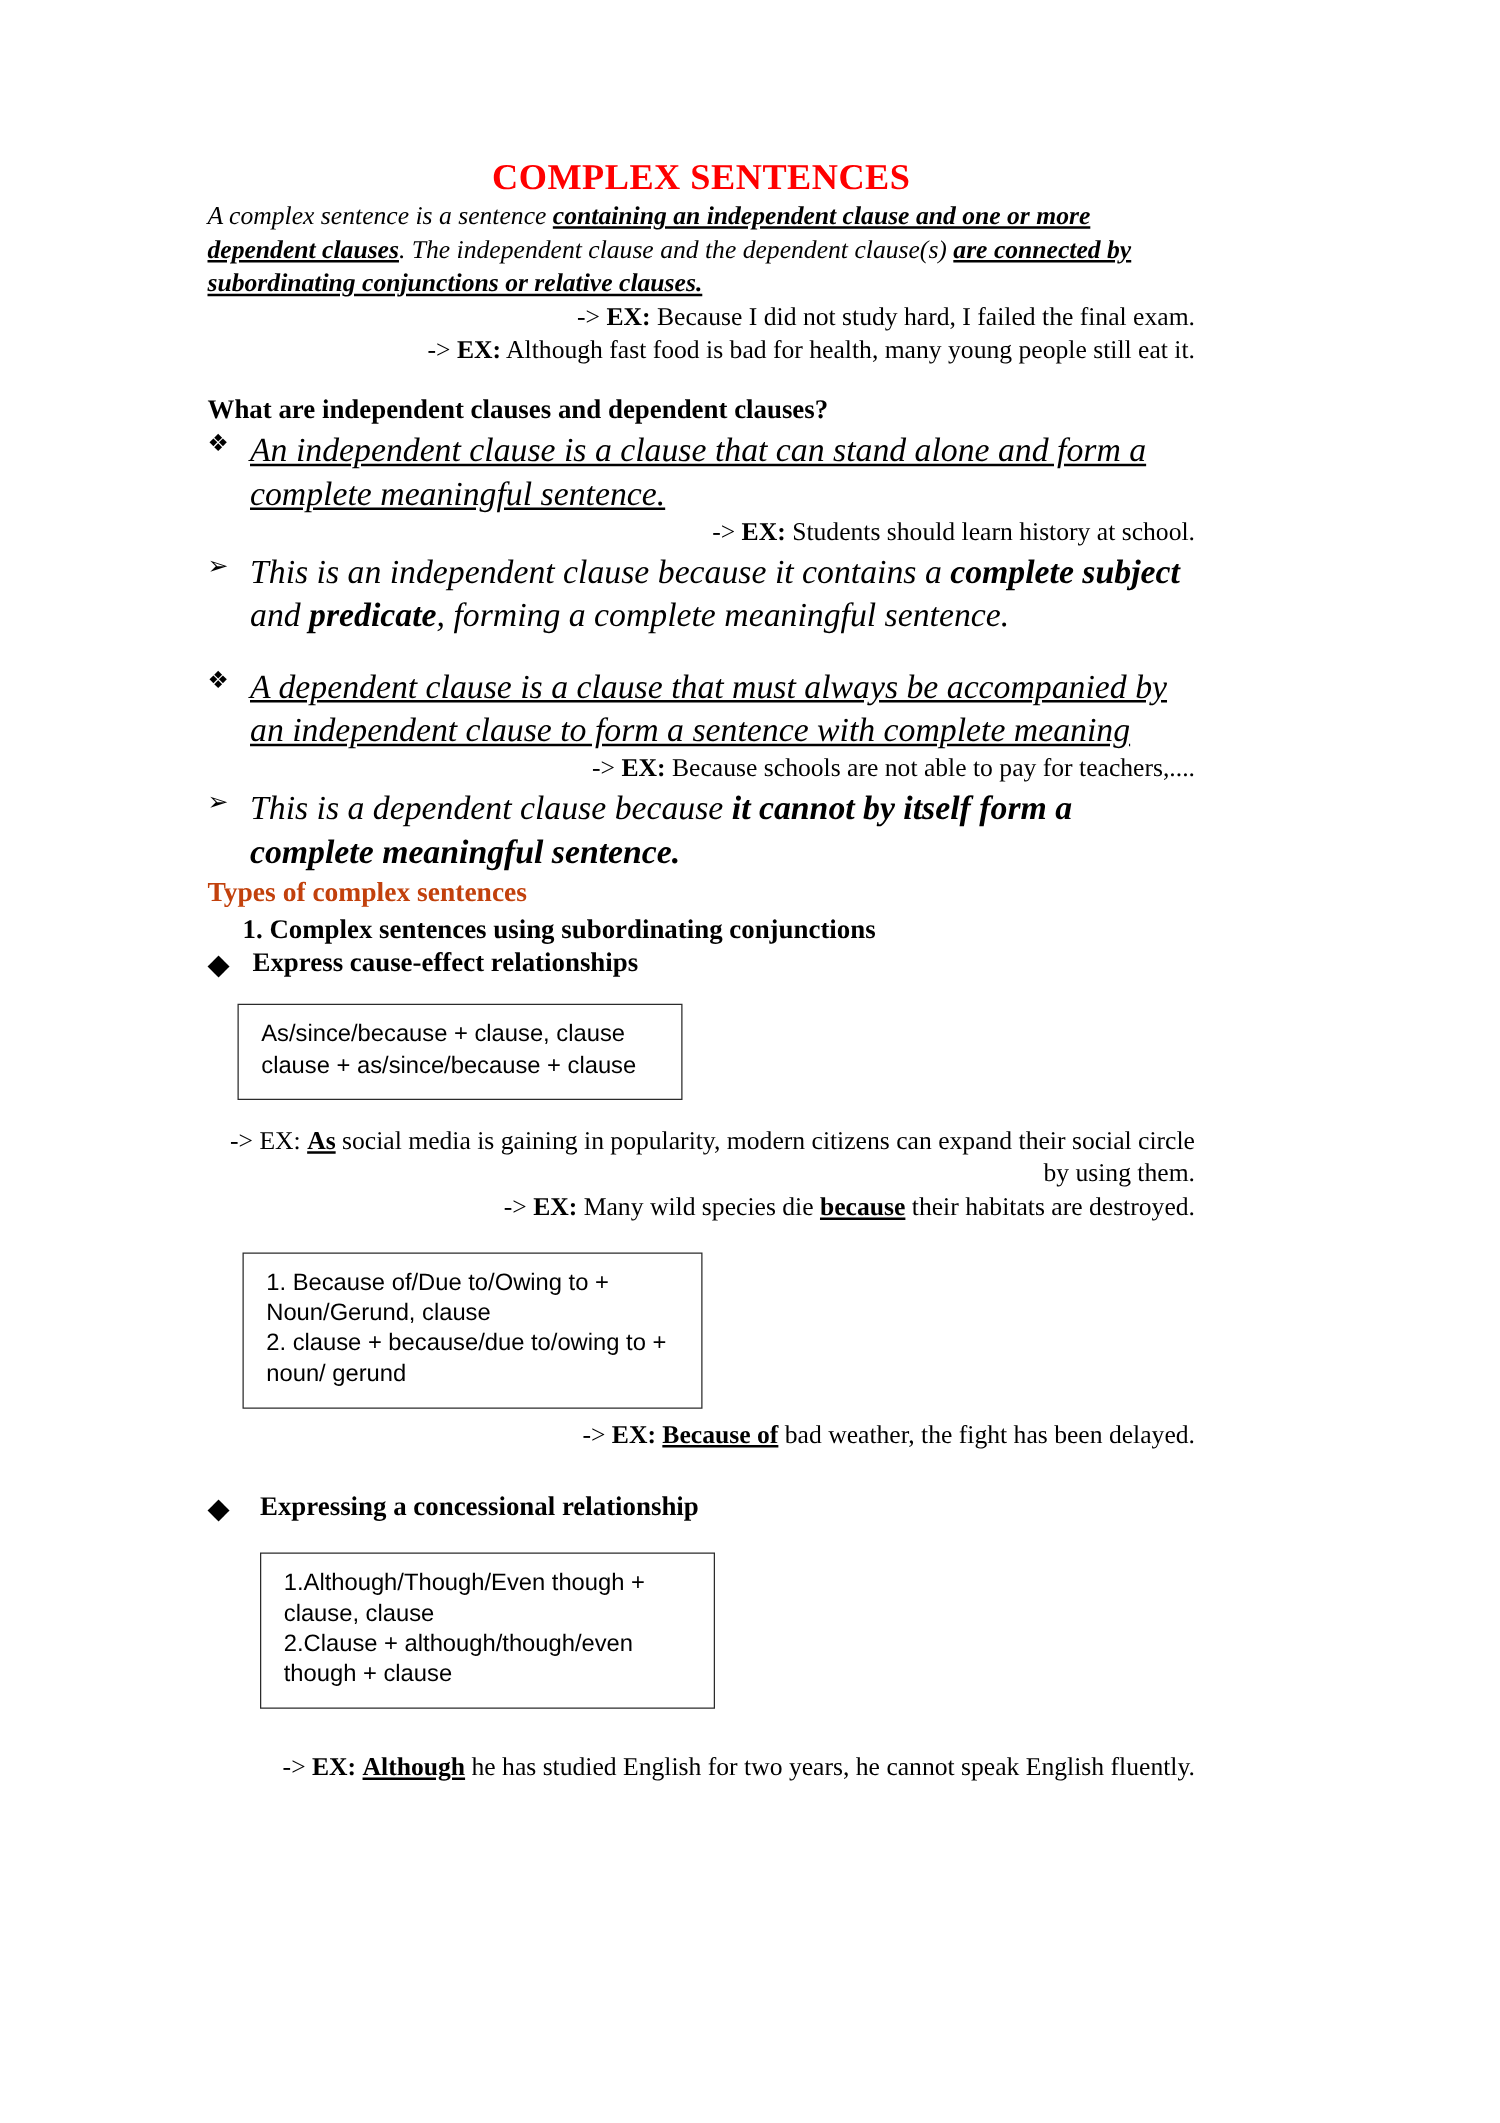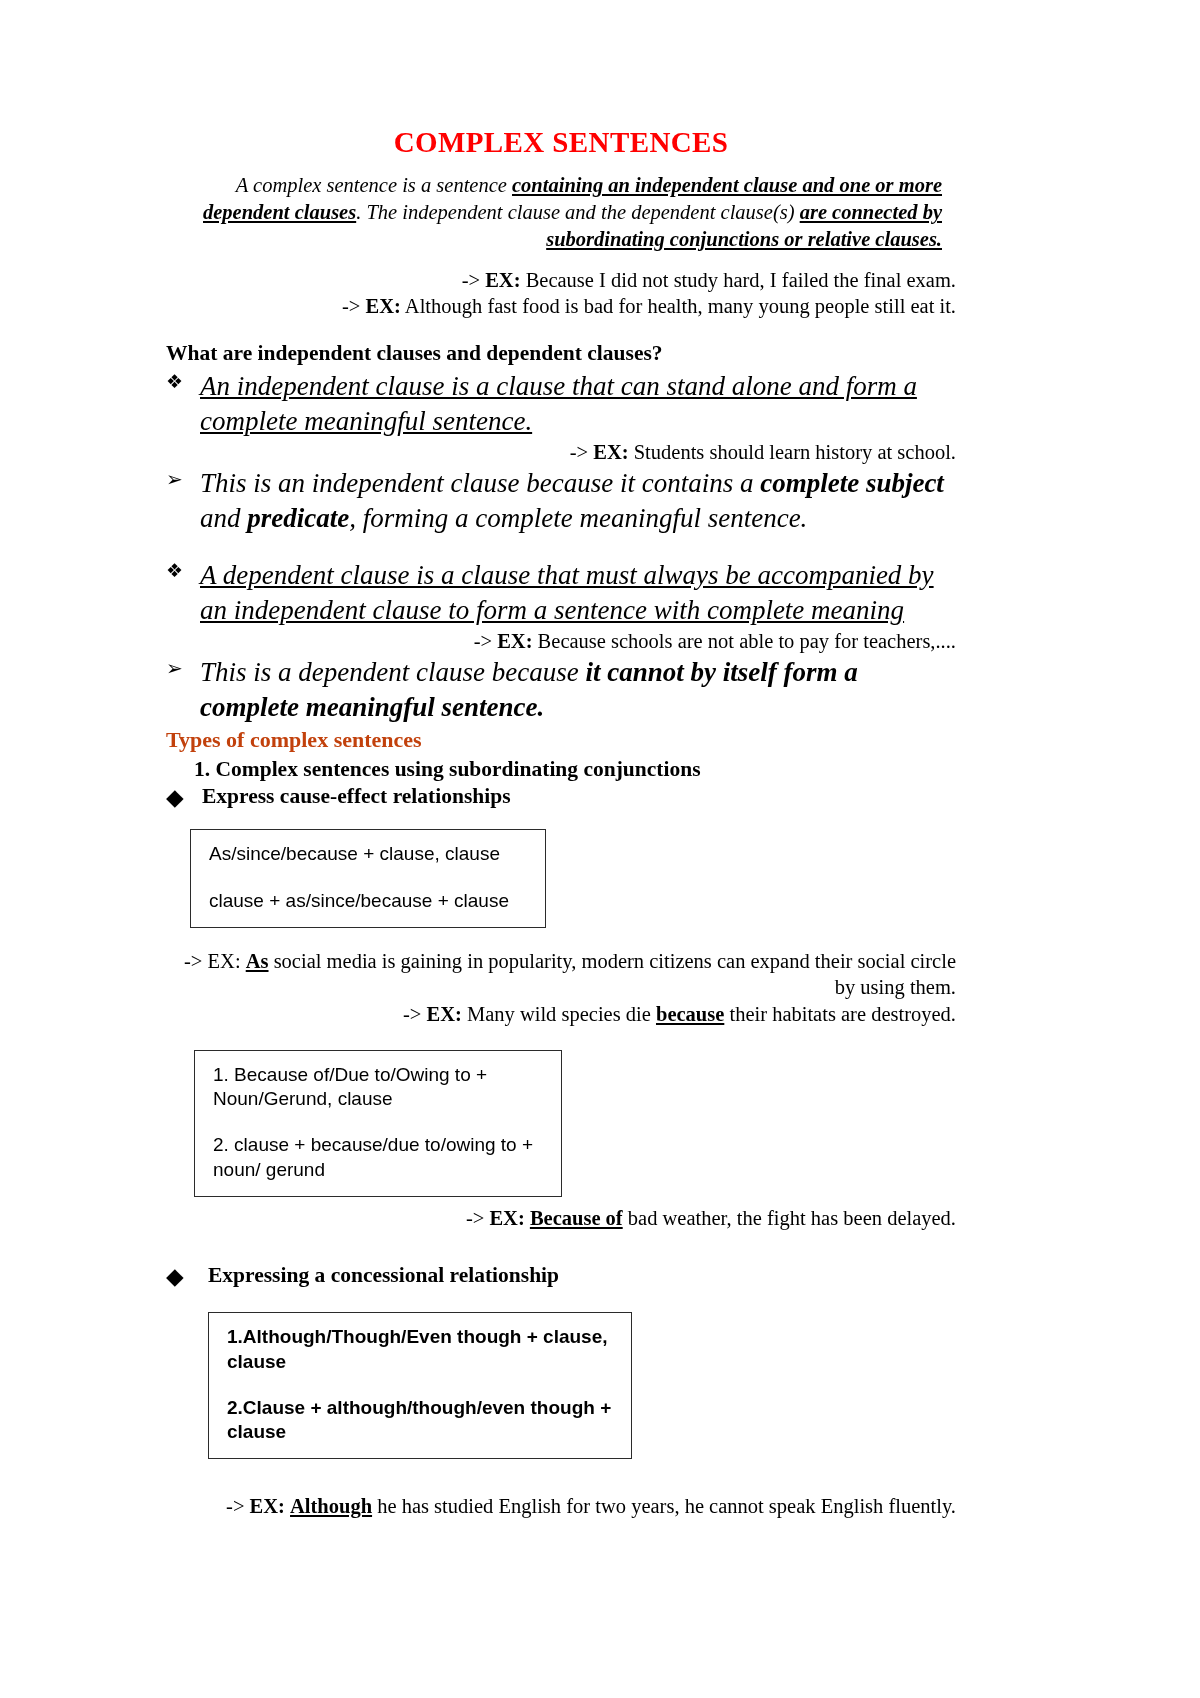--- a/index.html
+++ b/index.html
@@ -40,22 +40,21 @@
     margin: 0 0 2px 0;
   }
   .bold   { font-weight: bold; }
   .ul     { text-decoration: underline; }
   .bui    { font-weight: bold; font-style: italic; text-decoration: underline; }
 
   .intro {
     font-style: italic;
     font-size: 20.5px;
     line-height: 1.305;
-    margin: 14px;
-    text-align: right;
+    margin: 0;
   }
 
   .ex-line {
     font-size: 20.5px;
     line-height: 1.30;
     margin: 0;
     text-align: right;
   }
   .ex-tag { font-weight: bold; }
   .ex-tag-plain { font-weight: normal; }
@@ -119,34 +118,33 @@
   
   .fbox {
     border: 1.5px solid #2b2b2b;
     font-family: "Liberation Sans", "DejaVu Sans", sans-serif;
     font-size: 19px;
     line-height: 1.28;
     box-sizing: border-box;
     padding: 12px 14px 14px 18px;
   }
   .fbox p { margin: 0; }
-  .fbox p + p { margin-top: 22px; }
+  .fbox p + p { }
 
   .fbox-1 {
     width: 356px;
     margin: 16px 0 0 24px;
   }
   .fbox-2 {
     width: 368px;
     margin: 22px 0 0 28px;
   }
   .fbox-3 {
-    width: 424px;
+    width: 364px;
     margin: 20px 0 0 42px;
-    font-weight: bold;
   }
   .gap-md { height: 22px; }
   .gap-lg { height: 30px; }
 
   .after-box {
     font-size: 20.5px;
     line-height: 1.30;
     margin-top: 20px;
   }
 </style>

